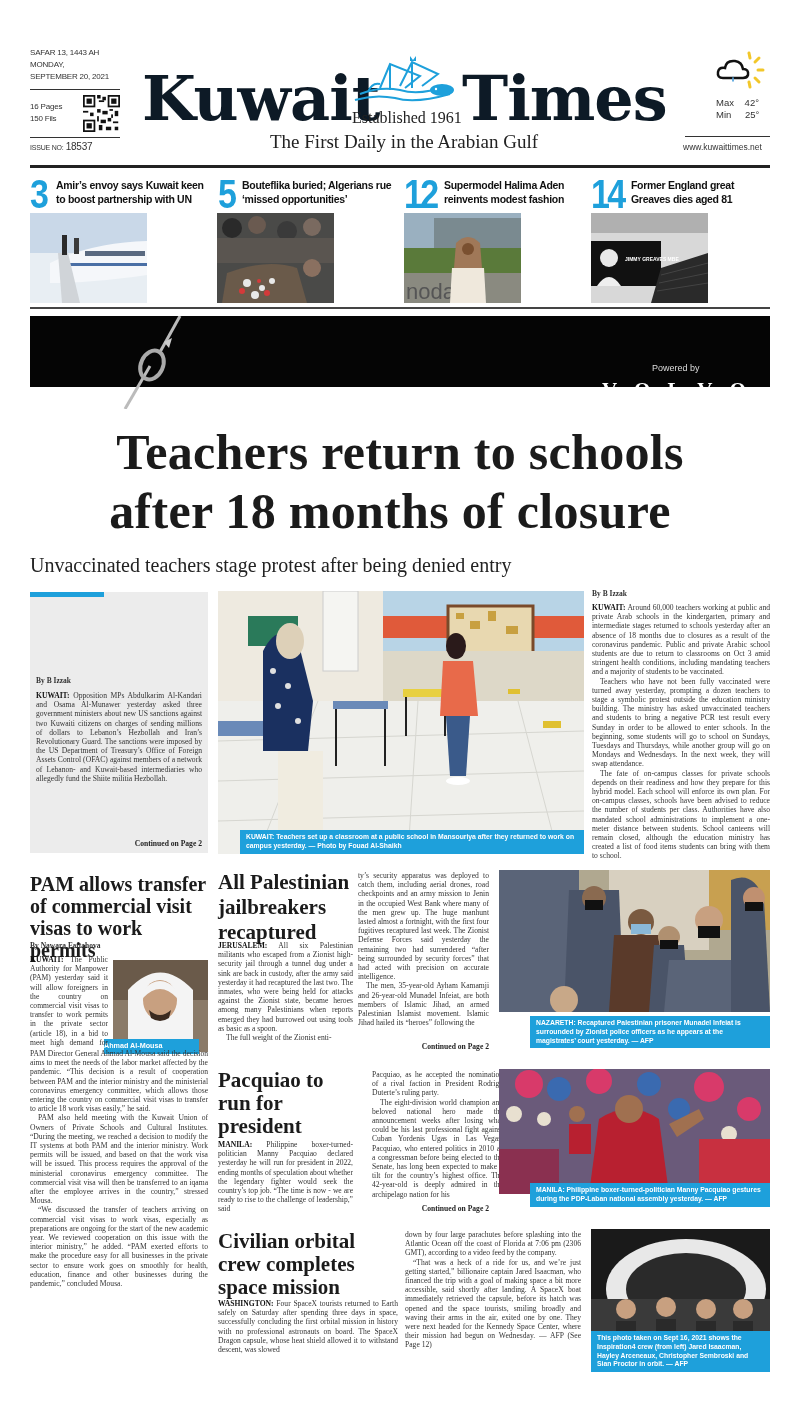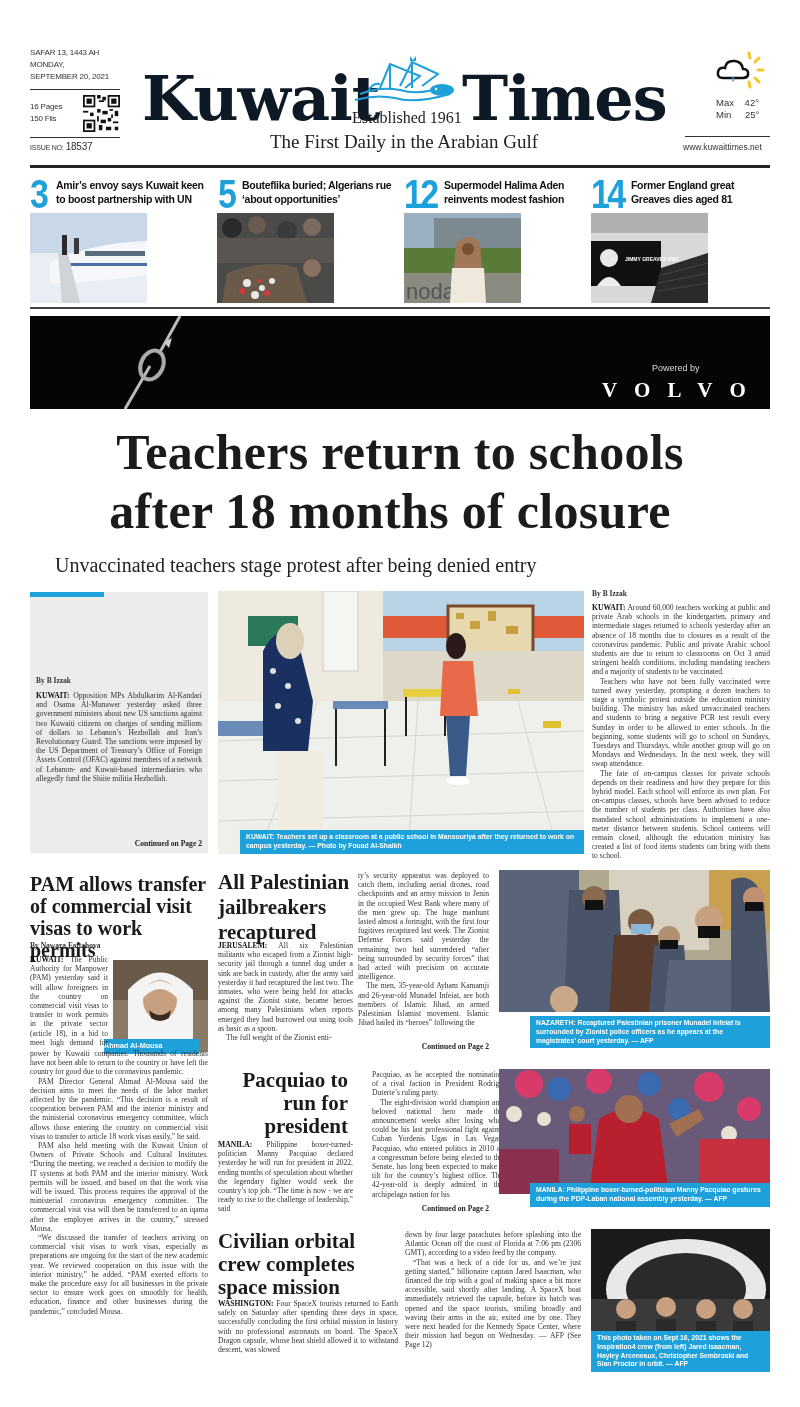--- a/index.html
+++ b/index.html
@@ -145,21 +145,21 @@
       <rect x="40" y="50" width="77" height="3" fill="#4a6fa5"></rect>
       <rect x="55" y="38" width="60" height="5" fill="#5a6a80"></rect>
       <path d="M28 40 L38 40 L50 90 L32 90 Z" fill="#d0d4d8"></path>
       <rect x="32" y="22" width="5" height="20" fill="#2a2a2a"></rect>
       <rect x="44" y="25" width="5" height="16" fill="#3a3a3a"></rect>
     </svg>
   </div>
 
   <div class="abs" style="left:218px;top:176px;width:180px;height:40px;">
     <div class="abs teaser-num" style="left:0;top:0;">5</div>
-    <div class="abs teaser-text" style="left:24px;top:2px;width:150px;">Bouteflika buried; Algerians rue ‘about opportunities’</div>
+    <div class="abs teaser-text" style="left:24px;top:2px;width:150px;">Bouteflika buried; Algerians rue ‘missed opportunities’</div>
   </div>
   <div class="teaser-img" style="left:217px;top:213px;">
     <svg width="117" height="90">
       <rect width="117" height="90" fill="#4a4a48"></rect>
       <circle cx="15" cy="15" r="10" fill="#2a2a2a"></circle>
         <circle cx="40" cy="12" r="9" fill="#6a5a50"></circle>
       <circle cx="70" cy="18" r="10" fill="#3a3a3a"></circle>
         <circle cx="95" cy="14" r="9" fill="#7a6a60"></circle>
       <rect x="0" y="25" width="117" height="25" fill="#5a5550"></rect>
       <path d="M10 60 Q50 45 80 55 L90 90 L5 90 Z" fill="#6a5a4a"></path>
@@ -213,34 +213,34 @@
           <line x1="70" y1="62" x2="117" y2="50"></line>
           <line x1="68" y1="70" x2="117" y2="60"></line>
           <line x1="66" y1="78" x2="117" y2="70"></line>
         </g>
     </svg>
   </div>
 </div>
 
 <div class="rule" style="left:30px;top:307px;width:740px;height:2px;background:#444;"></div>
 
-<div class="abs" style="left:30px;top:316px;width:740px;height:93px;background:#050505;">
+<div class="abs" style="left:30px;top:316px;width:740px;height:71px;background:#050505;">
   <svg class="abs" style="left:0;top:0;" width="200" height="93">
     <line x1="95" y1="93" x2="120" y2="50" stroke="#bbb" stroke-width="3"></line>
     <line x1="150" y1="0" x2="130" y2="36" stroke="#bbb" stroke-width="3"></line>
     <ellipse cx="122" cy="49" rx="11" ry="15" transform="rotate(25 122 49)" fill="none" stroke="#aaa" stroke-width="4"></ellipse>
     <path d="M134 26 L142 22 L139 32 Z" fill="#ccc"></path>
   </svg>
   <div class="abs sans" style="left:622px;top:47px;font-size:9px;color:#ddd;">Powered by</div>
   <div class="abs serif" style="left:572px;top:62px;font-size:21px;font-weight:bold;color:#fff;letter-spacing:6px;white-space:nowrap;">V O L V O</div>
 </div>
 
 <div class="abs main-head" style="left:0;top:424px;width:800px;">Teachers return to schools</div>
 <div class="abs main-head" style="left:0;top:483px;width:780px;">after 18 months of closure</div>
-<div class="abs sub-head" style="left:30px;top:554px;margin-left:25px;">Unvaccinated teachers stage protest after being denied entry</div>
+<div class="abs sub-head" style="left:30px;top:554px;">Unvaccinated teachers stage protest after being denied entry</div>
 
 <div class="abs" style="left:30px;top:592px;width:178px;height:261px;background:#ececec;">
   <div class="abs" style="left:0;top:0;width:74px;height:5px;background:#1ea0db;"></div>
   <div class="abs byline" style="left:6px;top:84px;">By B Izzak</div>
   <div class="abs body-text" style="left:6px;top:99px;width:166px;">
     <p><span class="dateline">KUWAIT:</span> <span>Opposition MPs Abdulkarim Al-Kandari and Osama Al-Munawer yesterday asked three government ministers about new US sanctions against two Kuwaiti citizens on charges of sending millions of dollars to Lebanon’s Hezbollah and Iran’s Revolutionary Guard. The sanctions were imposed by the US Department of Treasury’s Office of Foreign Assets Control (OFAC) against members of a network of Lebanon- and Kuwait-based intermediaries who allegedly fund the Shiite militia Hezbollah.</span></p>
   </div>
   <div class="abs cont" style="right:6px;top:247px;">Continued on Page 2</div>
 </div>
 
@@ -316,21 +316,20 @@
     <ellipse cx="47" cy="40" rx="17" ry="20" fill="#c8a080"></ellipse>
     <path d="M30 38 Q47 20 64 38 L64 30 Q47 12 30 30 Z" fill="#f4f4f4"></path>
     <path d="M36 50 Q47 60 58 50 L56 58 Q47 64 38 58 Z" fill="#3a2a20"></path>
   </svg>
 </div>
 <div class="caption" style="left:104px;top:1039px;width:95px;font-size:7.2px;padding:3px 0;">Ahmad Al-Mousa</div>
 <div class="abs body-text" style="left:30px;top:955px;width:78px;">
   <p style="height:93px;overflow:hidden;"><span class="dateline">KUWAIT:</span> <span>The Public Authority for Manpower (PAM) yesterday said it will allow foreigners in the country on commercial visit visas to transfer to work permits in the private sector (article 18), in a bid to meet high demand for manpower by Kuwaiti companies. Thousands of residents have not been able to return to the country or have left the country for good due to the coronavirus pandemic.</span></p>
 </div>
 <div class="abs body-text" style="left:30px;top:1049px;width:178px;">
-  <p style="text-indent:0;color:#333;">power by Kuwaiti companies. Thousands of residents have not been able to return to the country or have left the country for good due to the coronavirus pandemic.</p>
   <p>PAM Director General Ahmad Al-Mousa said the decision aims to meet the needs of the labor market affected by the pandemic. “This decision is a result of cooperation between PAM and the interior ministry and the ministerial coronavirus emergency committee, which allows those entering the country on commercial visit visas to transfer to article 18 work visas easily,” he said.</p>
   <p>PAM also held meeting with the Kuwait Union of Owners of Private Schools and Cultural Institutes. “During the meeting, we reached a decision to modify the IT systems at both PAM and the interior ministry. Work permits will be issued, and based on that the work visa will be issued. This process requires the approval of the ministerial coronavirus emergency committee. The commercial visit visa will then be transferred to an iqama after the employee arrives in the country,” stressed Mousa.</p>
   <p>“We discussed the transfer of teachers arriving on commercial visit visas to work visas, especially as preparations are ongoing for the start of the new academic year. We reviewed cooperation on this issue with the interior ministry,” he added. “PAM exerted efforts to make the procedure easy for all businesses in the private sector to ensure work goes on smoothly for health, education, finance and other businesses during the pandemic,” concluded Mousa.</p>
 </div>
 
 <div class="abs story-head" style="left:218px;top:870px;width:140px;font-size:21px;line-height:25px;">All Palestinian jailbreakers recaptured</div>
 <div class="abs body-text" style="left:218px;top:941px;width:135px;">
   <p><span class="dateline">JERUSALEM:</span> <span>All six Palestinian militants who escaped from a Zionist high-security jail through a tunnel dug under a sink are back in custody, after the army said yesterday it had recaptured the last two. The inmates, who were being held for attacks against the Zionist state, became heroes among many Palestinians when reports emerged they had burrowed out using tools as basic as a spoon.</span></p>
   <p>The full weight of the Zionist enti-</p>
 </div>
@@ -359,21 +358,21 @@
     <circle cx="210" cy="50" r="14" fill="#c8a080"></circle>
       <rect x="199" y="56" width="22" height="12" fill="#111"></rect>
     <path d="M232 10 Q255 0 265 30 L271 142 L232 142 Z" fill="#4a5468"></path>
     <circle cx="255" cy="28" r="11" fill="#c09070"></circle>
       <rect x="246" y="32" width="18" height="9" fill="#111"></rect>
     <circle cx="65" cy="130" r="14" fill="#c8a888"></circle>
   </svg>
 </div>
 <div class="caption" style="left:530px;top:1016px;width:240px;">NAZARETH: Recaptured Palestinian prisoner Munadel Infeiat is surrounded by Zionist police officers as he appears at the magistrates’ court yesterday. — AFP</div>
 
-<div class="abs story-head" style="left:218px;top:1069px;width:130px;font-size:21px;line-height:23px;text-align:right;">Pacquiao to run for president</div>
+<div class="abs story-head" style="left:218px;top:1069px;width:130px;font-size:21px;line-height:23px;">Pacquiao to run for president</div>
 <div class="abs body-text" style="left:218px;top:1140px;width:135px;">
   <p><span class="dateline">MANILA:</span> <span>Philippine boxer-turned-politician Manny Pacquiao declared yesterday he will run for president in 2022, ending months of speculation about whether the legendary fighter would seek the country’s top job. “The time is now - we are ready to rise to the challenge of leadership,” said</span></p>
 </div>
 <div class="abs body-text" style="left:372px;top:1070px;width:131px;">
   <p style="text-indent:0;">Pacquiao, as he accepted the nomination of a rival faction in President Rodrigo Duterte’s ruling party.</p>
   <p>The eight-division world champion and beloved national hero made the announcement weeks after losing what could be his last professional fight against Cuban Yordenis Ugas in Las Vegas. Pacquiao, who entered politics in 2010 as a congressman before being elected to the Senate, has long been expected to make a tilt for the country’s highest office. The 42-year-old is deeply admired in the archipelago nation for his</p>
 </div>
 <div class="abs cont" style="left:358px;top:1204px;width:131px;">Continued on Page 2</div>
 
 <div class="photo" style="left:499px;top:1069px;width:271px;height:125px;">

